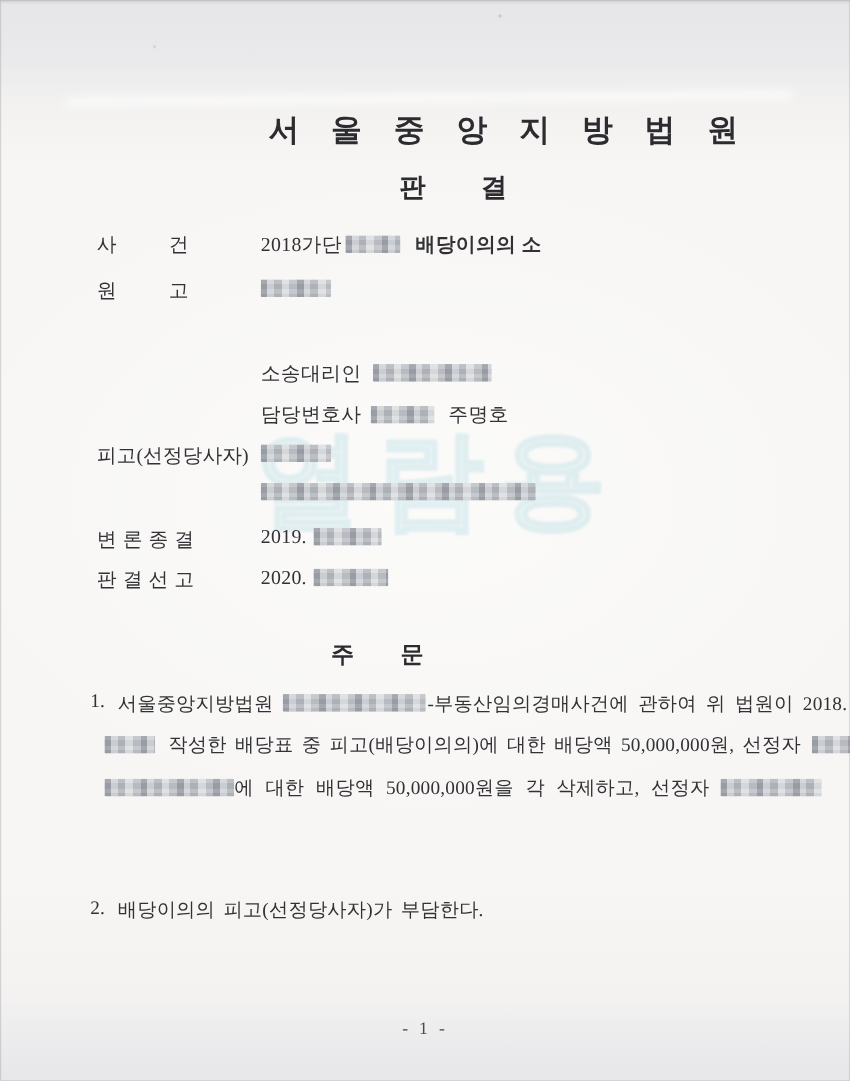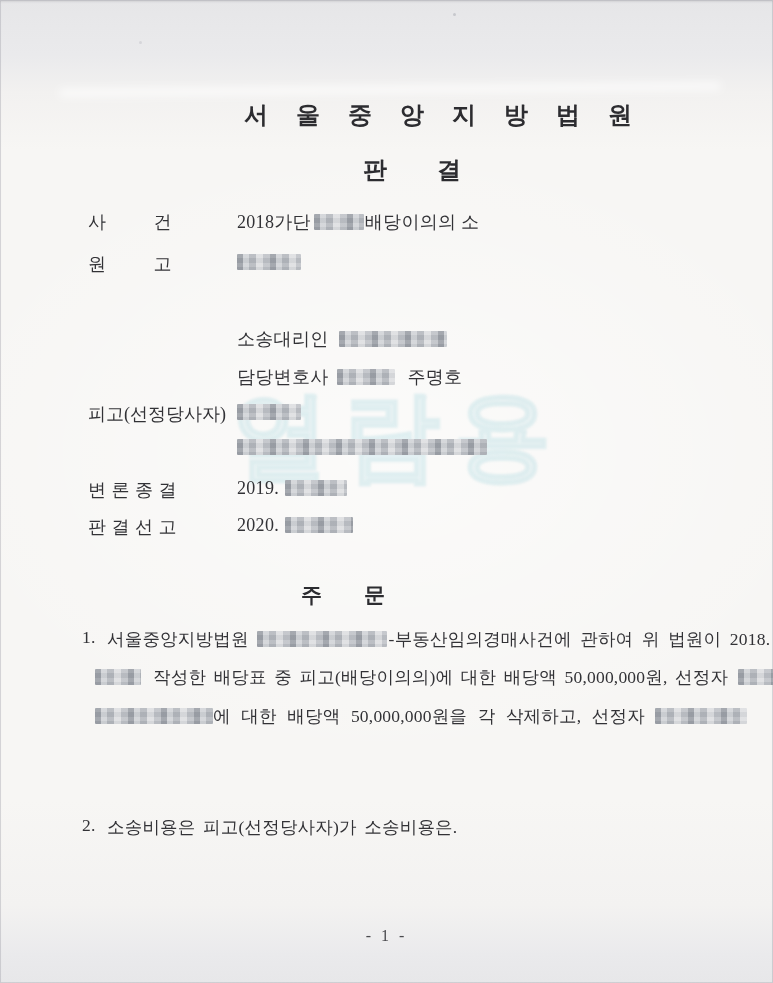--- a/index.html
+++ b/index.html
@@ -24,21 +24,21 @@
     position:absolute;left:232px;top:388px;
     font-size:97px;font-weight:bold;letter-spacing:14px;line-height:1;
     color:rgba(126,198,207,.07);
     -webkit-text-stroke:2.5px rgba(126,198,207,.17);
     filter:blur(1.1px);
     user-select:none;white-space:nowrap;
   }
 
   .court-name{
     position:absolute;left:244px;top:99px;margin:0;
-    font-size:24px;font-weight:bold;letter-spacing:11px;white-space:nowrap;color:#2c2c30;
+    font-size:28px;font-weight:bold;letter-spacing:11px;white-space:nowrap;color:#2c2c30;
   }
   .doctype{position:absolute;top:154px;left:0;width:773px;height:30px;}
   .doctype span{position:absolute;font-size:24px;font-weight:bold;color:#2c2c30;}
   .doctype .c1{left:363px;} .doctype .c2{left:437px;}
 
   .row{position:absolute;left:88px;width:640px;height:24px;font-size:18px;white-space:nowrap;}
   .flabel{position:absolute;left:0;top:0;width:84px;text-align:justify;text-align-last:justify;letter-spacing:.5px;}
   .flabel.wide{width:auto;text-align:left;text-align-last:auto;letter-spacing:0;}
   .fvalue{position:absolute;left:149px;top:0;letter-spacing:.3px;}
 
@@ -76,21 +76,21 @@
 
   <h1 class="court-name">서 울 중 앙 지 방 법 원</h1>
 
   <div class="doctype">
     <span class="c1">판</span>
     <span class="c2">결</span>
   </div>
 
   <div class="row" style="top:210px">
     <span class="flabel">사 건</span>
-    <span class="fvalue"><span>2018가단</span><i class="px" style="width:50px;margin-left:3px;"></i><span style="margin-left:1px;">배당이의의 소</span></span>
+    <span class="fvalue"><span>2018가단</span><i class="px" style="width:50px;margin-left:3px;"></i><span style="margin-left:14px;font-weight:bold;">배당이의의 소</span></span>
   </div>
 
   <div class="row" style="top:252px">
     <span class="flabel">원 고</span>
     <span class="fvalue"><i class="px" style="width:64px;"></i></span>
   </div>
 
 
   <div class="row" style="top:365px">
     <span class="fvalue"><span>담당변호사</span><i class="px" style="width:58px;margin-left:8px;"></i><span style="margin-left:13px;">주명호</span></span>
@@ -134,18 +134,18 @@
   </div>
 
   <div class="oline" style="top:704px">
     <span class="cont ws6"><i class="px" style="width:118px;"></i><span>에 대한 배당액 50,000,000원을 각 삭제하고, 선정자</span><i class="px" style="width:92px;margin-left:10px;"></i></span>
   </div>
 
 
 
   <div class="oline" style="top:815px">
     <span class="no">2.</span>
-    <span class="txt ws3">소송비용은 피고(선정당사자)가 소송비용은.</span>
+    <span class="txt ws3">배당이의의 피고(선정당사자)가 부담한다.</span>
   </div>
 
   <div class="page-num">- 1 -</div>
 
 </div>
 
 </body></html>

